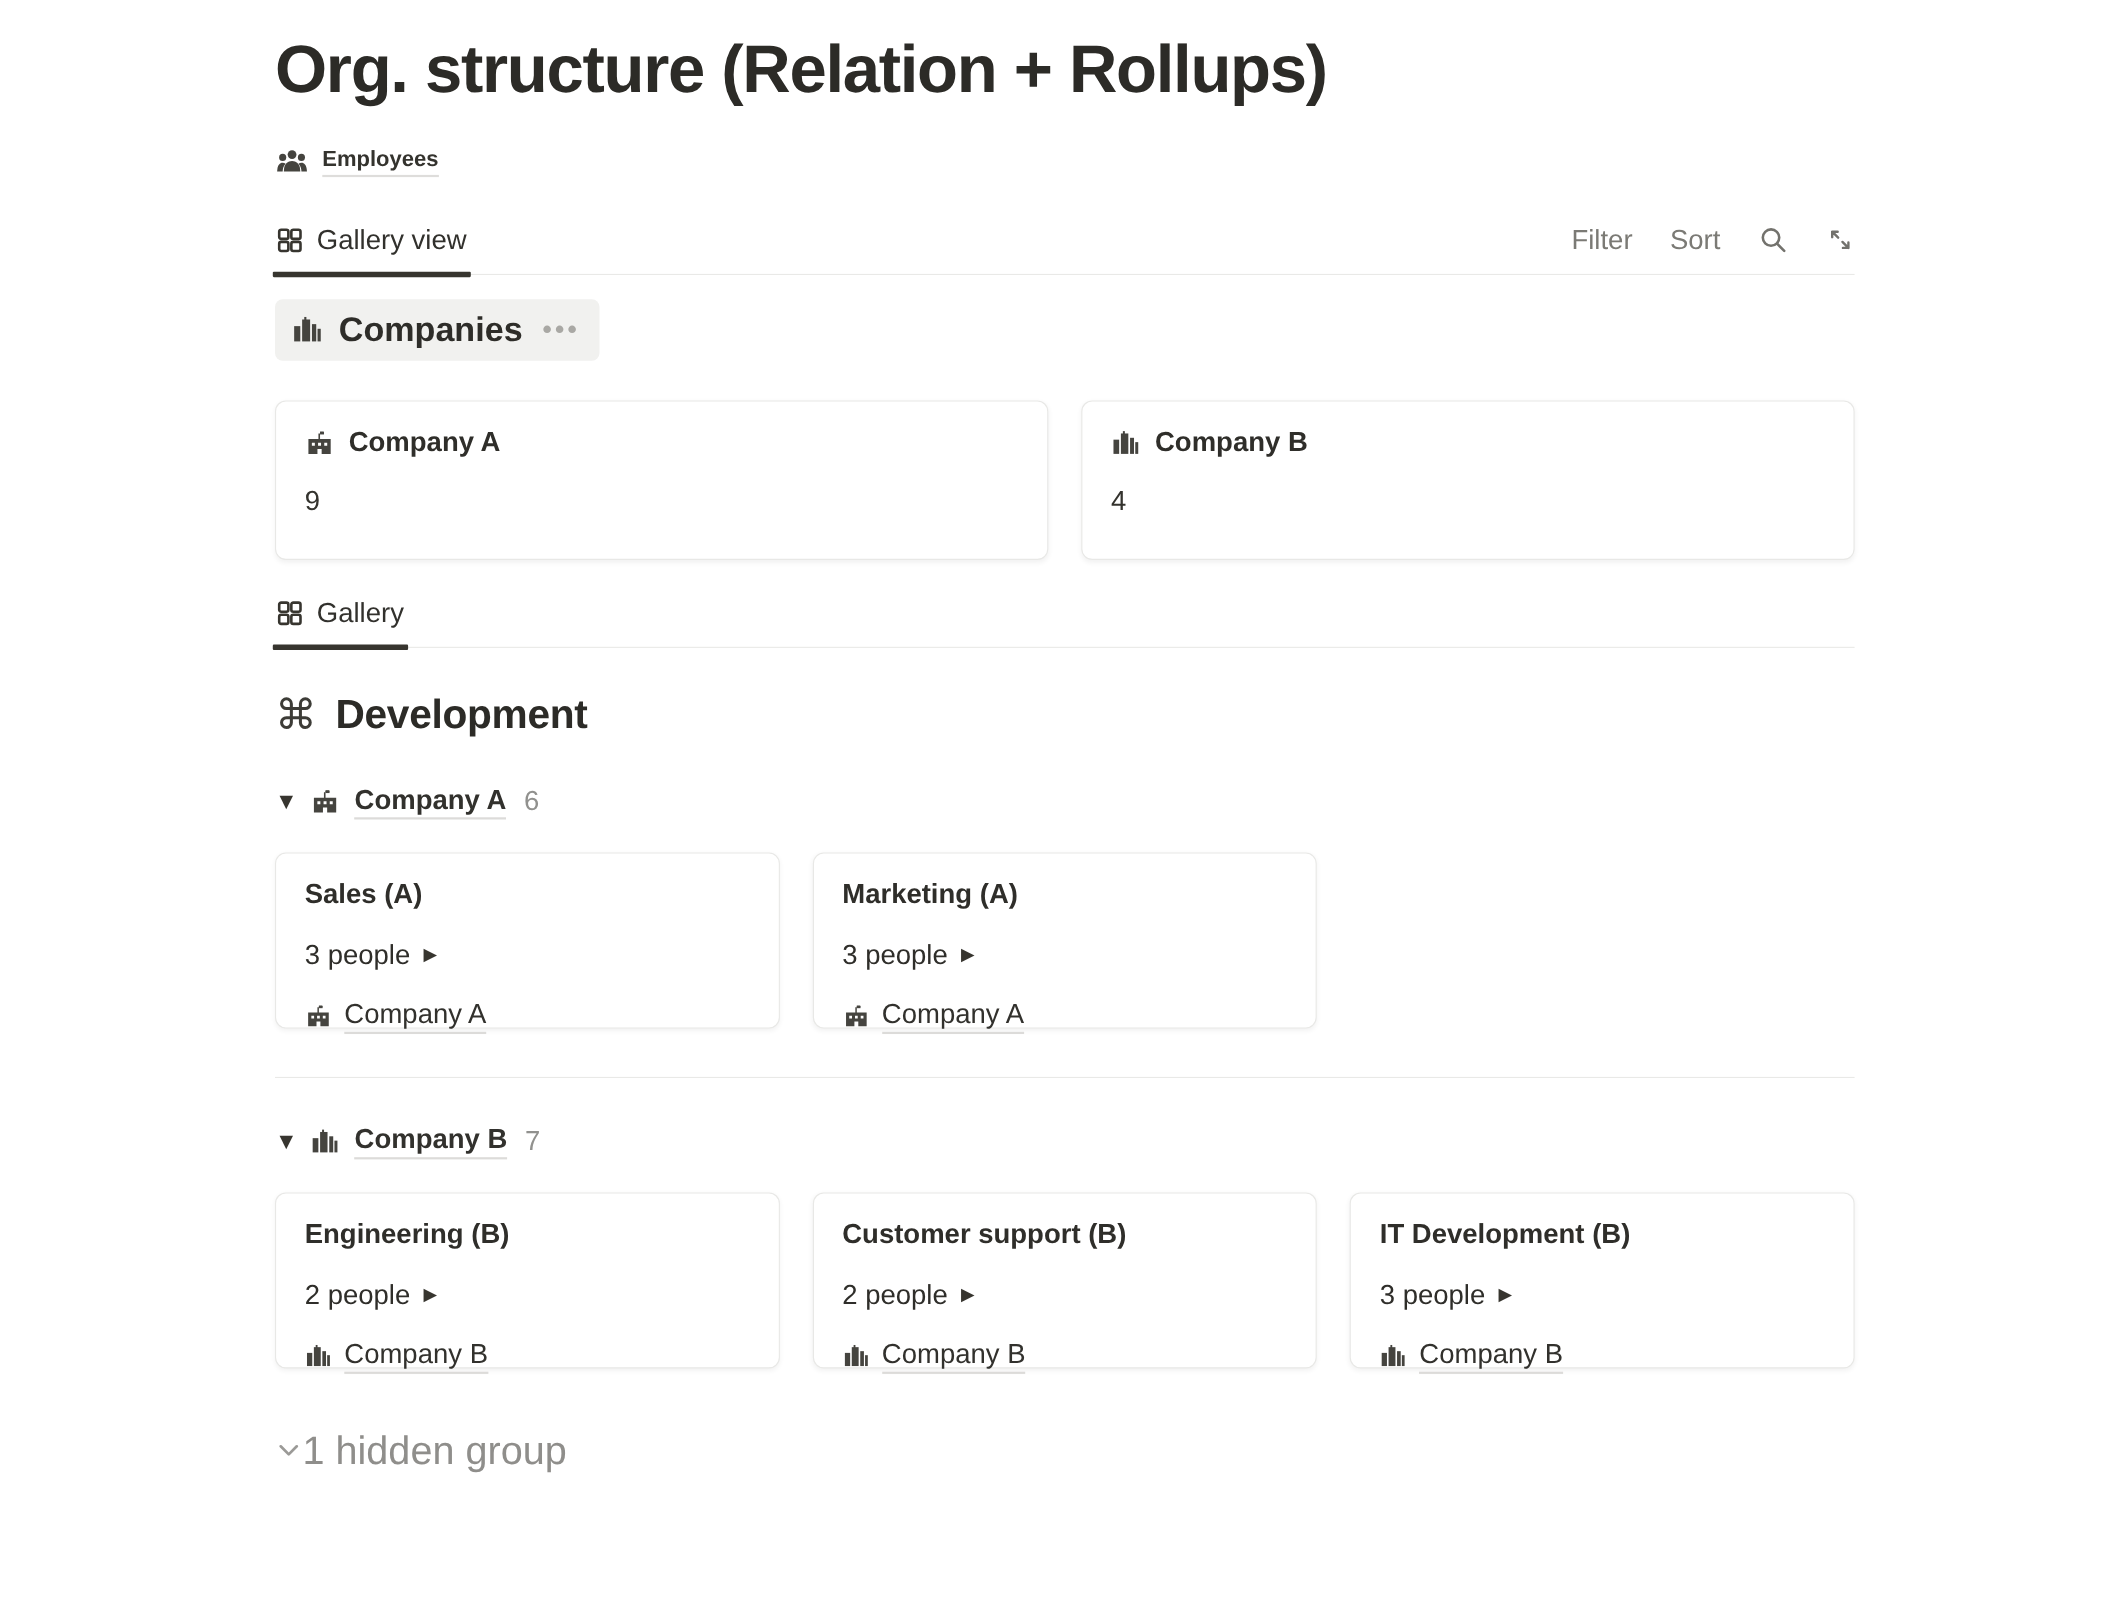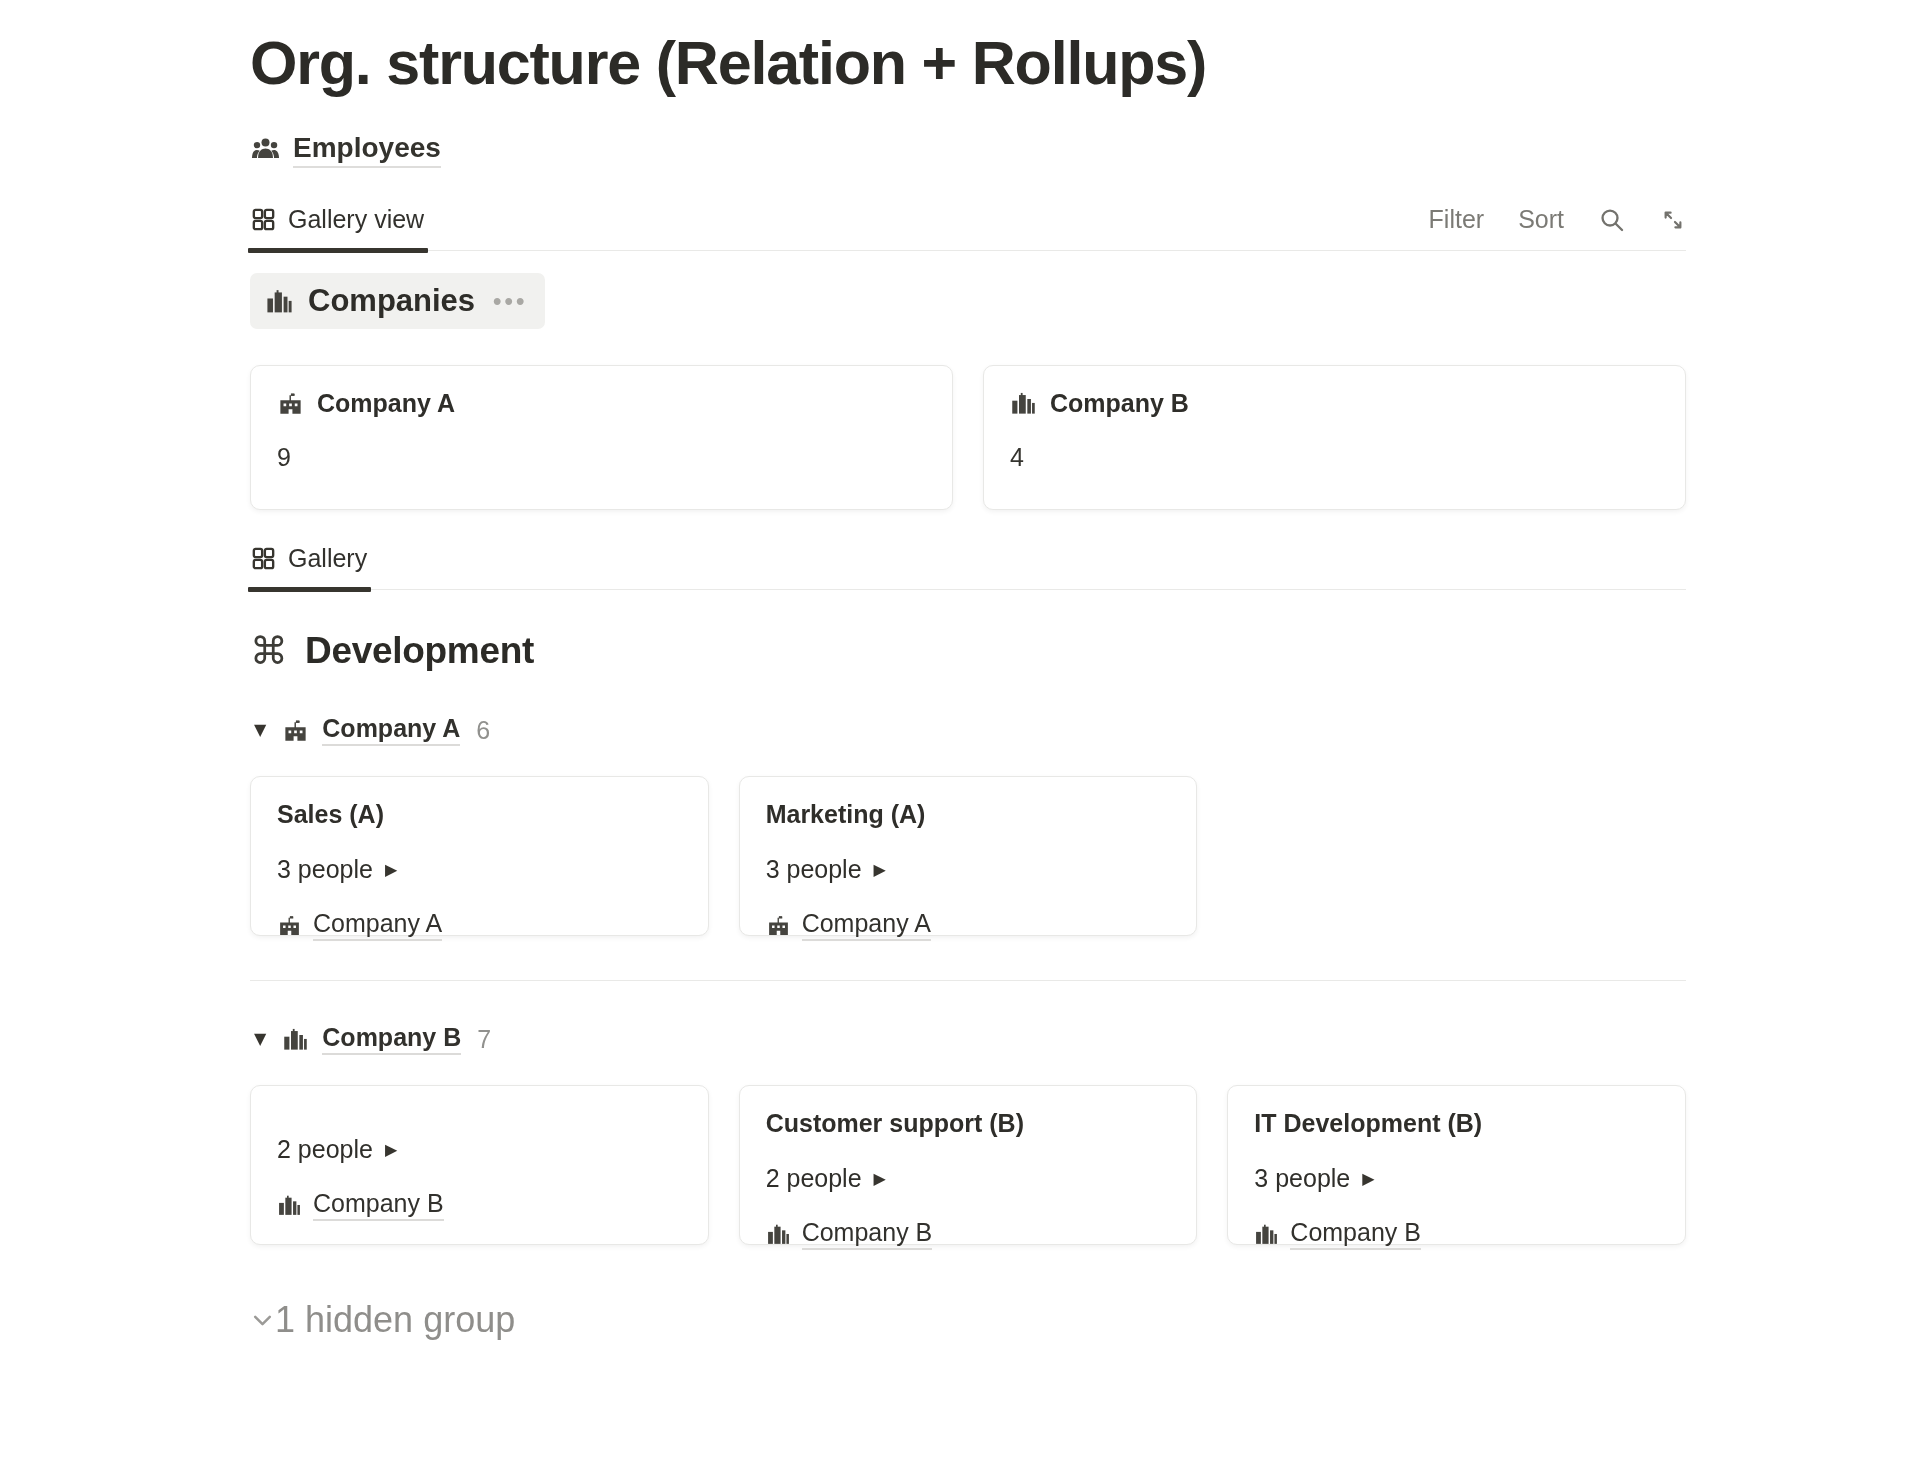--- a/index.html
+++ b/index.html
@@ -20,21 +20,21 @@
     color: #2c2b27; line-height: 1.18;
   }
 
   
   .employees-link {
     margin-top: 32px;
     display: inline-flex; align-items: center; gap: 12px;
     cursor: pointer;
   }
   .employees-link .lbl {
-    font-size: 28px; font-weight: 600; color: #34332e;
+    font-size: 20px; font-weight: 600; color: #34332e;
     border-bottom: 2px solid #dedddb; padding-bottom: 2px;
   }
   .icon { display: inline-flex; align-items: center; justify-content: center; flex: none; }
   .icon svg { display: block; }
 
   
   .tabs-row {
     margin-top: 36px;
     position: relative;
     display: flex; justify-content: space-between; align-items: center;
@@ -323,20 +323,23 @@
         <rect x="19.6" y="11.5" width="2.4" height="9.5"></rect>
       </svg>
     </span>
     <span class="group-label">Company B</span>
     <span class="group-count">7</span>
   </div>
 
   <div class="grid cols-3">
 
     <div class="card lg">
+      <div class="card-title-row">
+        <span class="card-title">Engineering (B)</span>
+      </div>
       <div class="people-row">
         <span>2 people</span>
         <span class="play-glyph">▶</span>
       </div>
       <div class="relation-row">
         <span class="icon ic-dark">
           <svg width="25" height="25" viewBox="0 0 24 24" fill="currentColor">
             <rect x="2" y="9.5" width="4.6" height="11.5"></rect>
             <rect x="8" y="4.5" width="6" height="16.5"></rect>
             <rect x="9.6" y="2.6" width="1.6" height="3"></rect>

